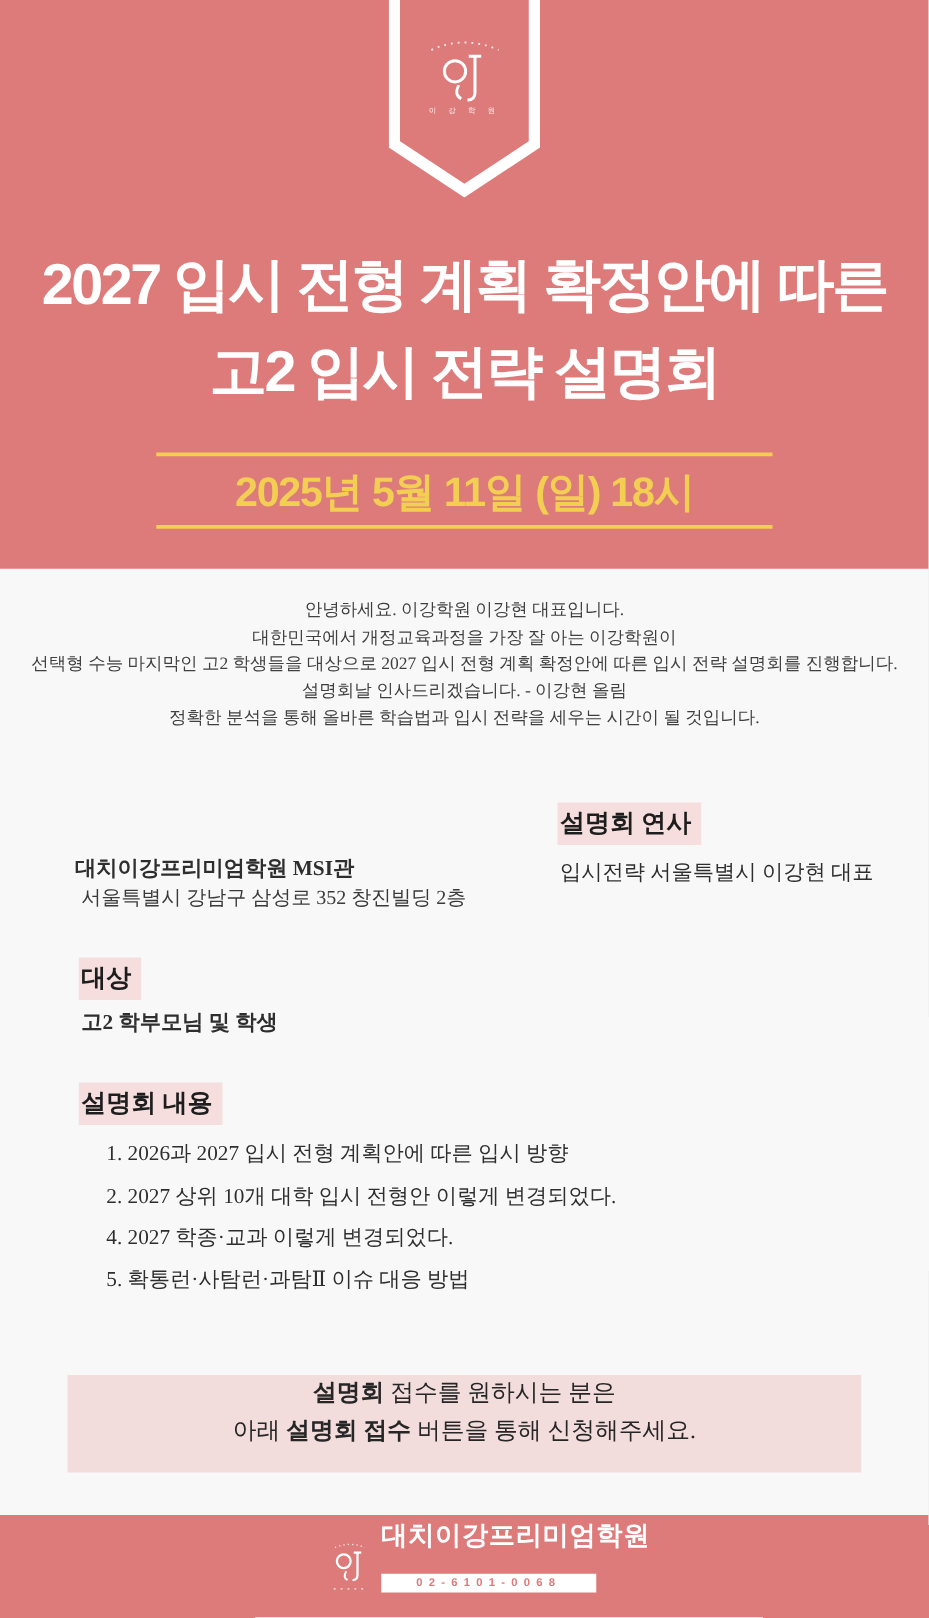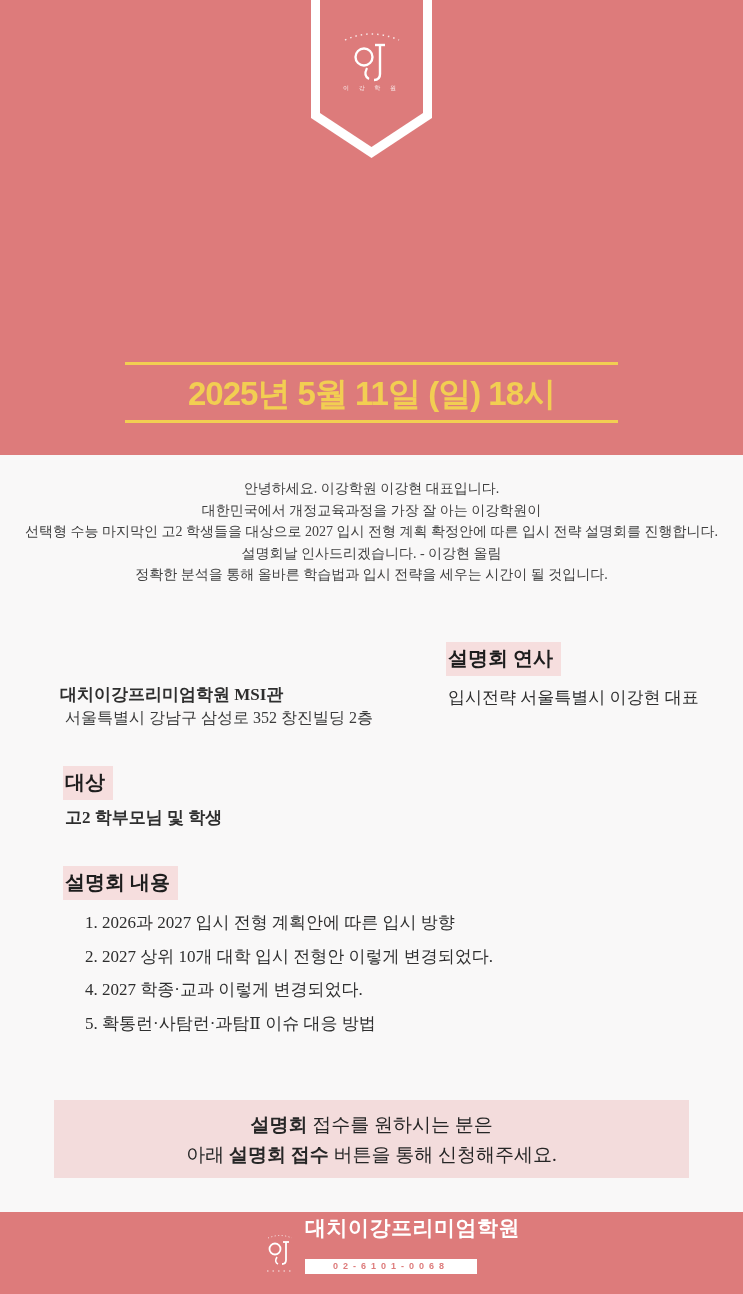--- a/index.html
+++ b/index.html
@@ -54,21 +54,21 @@
     font-family:"Liberation Serif","DejaVu Serif",serif;
     color:#2e2e2e;font-size:17px;line-height:33.5px;white-space:nowrap;
   }
   
   .notice{
     position:absolute;left:54px;top:1100px;width:635px;height:78px;
     background:#f3dcdc;text-align:center;
     font-family:"Liberation Serif","DejaVu Serif",serif;
     color:#262626;font-size:19px;line-height:30px;
   }
-  .notice-inner{padding-top:10px;}
+  .notice-inner{}
   
   .footer{position:absolute;left:0;top:1212px;width:743px;height:82px;background:#dd7b7b;}
   .footer-logo{position:absolute;left:263px;top:20px;width:34px;height:42px;}
   .footer-name{
     position:absolute;left:305px;top:2px;width:200px;
     color:#ffffff;font-size:21px;font-weight:600;letter-spacing:0.5px;white-space:nowrap;
   }
   .footer-phone{
     position:absolute;left:305px;top:47px;width:172px;height:15px;
     background:#ffffff;text-align:center;
@@ -89,20 +89,24 @@
         <polygon points="9,0 112,0 112,113 60.5,147 9,113" fill="#dd7b7b"></polygon>
         <path d="M34,40 Q60,28 88,40" fill="none" stroke="#ffffff" stroke-width="1.5" stroke-dasharray="1.5,4" opacity="0.8"></path>
         <circle cx="53" cy="57" r="8.5" fill="none" stroke="#ffffff" stroke-width="2.4"></circle>
         <path d="M69,45 L69,74 Q69,80 63,80" fill="none" stroke="#ffffff" stroke-width="2.4"></path>
         <path d="M64,45 L74,45" fill="none" stroke="#ffffff" stroke-width="2.4"></path>
         <path d="M56,68 Q52,76 58,79" fill="none" stroke="#ffffff" stroke-width="2.2"></path>
       </svg>
       <div class="banner-caption">이 강 학 원</div>
     </div>
 
+    <div class="hero-title">
+      <div>2027 입시 전형 계획 확정안에 따른</div>
+      <div>고2 입시 전략 설명회</div>
+    </div>
 
     <div class="date-rule rule-top"></div>
     <div class="hero-date">2025년 5월 11일 (일) 18시</div>
     <div class="date-rule rule-bottom"></div>
   </div>
 
   <div class="greeting">
     <div>안녕하세요. 이강학원 이강현 대표입니다.</div>
     <div>대한민국에서 개정교육과정을 가장 잘 아는 이강학원이</div>
     <div>선택형 수능 마지막인 고2 학생들을 대상으로 2027 입시 전형 계획 확정안에 따른 입시 전략 설명회를 진행합니다.</div>

